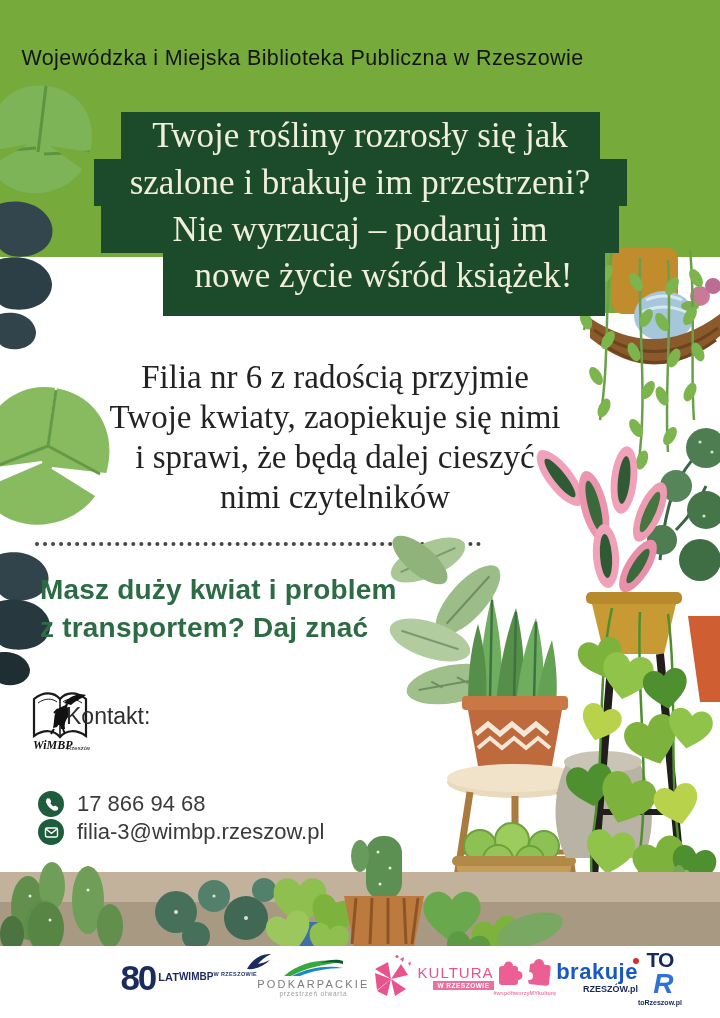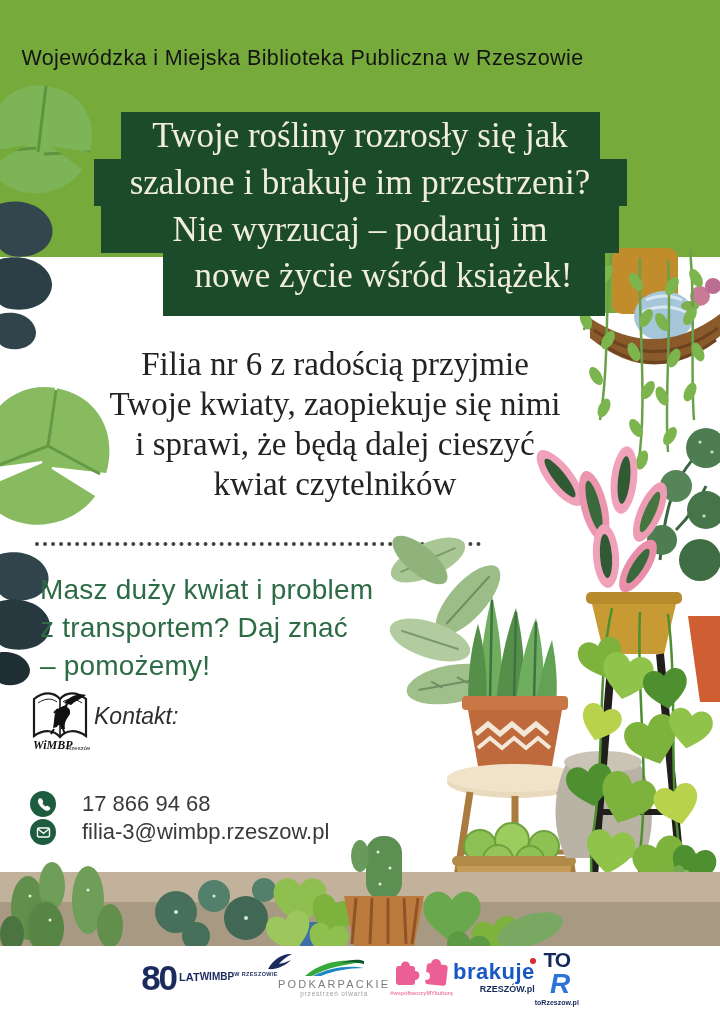--- a/index.html
+++ b/index.html
@@ -24,40 +24,40 @@
 
   .headline{position:absolute;left:0;top:112px;width:720px;z-index:3;text-align:center;
     font-family:"Liberation Serif",serif;font-size:35px;color:var(--cream);}
   .headline .row{display:flex;justify-content:center;}
   .headline .box{display:inline-block;background:var(--box-green);line-height:47px;white-space:nowrap;padding:0 14px;}
   .headline .row:nth-child(1) .box{min-width:479px;}
   .headline .row:nth-child(2) .box{min-width:533px;}
   .headline .row:nth-child(3) .box{min-width:518px;}
   .headline .row:nth-child(4) .box{min-width:442px;line-height:46px;padding-bottom:17px;margin-left:47px;}
 
-  .body-text{position:absolute;left:40px;top:344px;width:590px;z-index:3;text-align:center;
+  .body-text{position:absolute;left:40px;top:357px;width:590px;z-index:3;text-align:center;
     font-family:"Liberation Serif",serif;font-size:33px;line-height:40px;color:var(--ink);}
 
   .dotted-divider{position:absolute;left:35px;top:542px;width:446px;border-top:4px dotted #454545;z-index:1;}
 
   .promo{position:absolute;left:40px;top:571px;z-index:3;
-    font-size:28px;font-weight:400;line-height:38px;color:var(--promo);letter-spacing:.2px;}
+    font-size:28px;font-weight:700;line-height:38px;color:var(--promo);letter-spacing:.2px;}
 
   .contact{position:absolute;left:0;top:0;width:720px;z-index:3;}
   .wimbp-logo{position:absolute;left:30px;top:686px;}
   .contact-lines{position:absolute;left:36px;top:701px;font-size:23px;line-height:31px;color:#2e2e2e;}
-  .contact-lines .indent{margin-left:58px;font-style:italic;}
-  .contact-row{position:absolute;left:30px;display:flex;align-items:center;gap:26px;
+  .contact-lines .indent{margin-left:30px;}
+  .contact-row{position:absolute;left:38px;display:flex;align-items:center;gap:13px;
     font-size:22px;color:#3a3a3a;}
   .contact-row.phone{top:791px;}
   .contact-row.email{top:819px;}
   .circle-icon{width:26px;height:26px;border-radius:50%;background:var(--circle);display:flex;align-items:center;justify-content:center;flex:0 0 auto;}
 
   .footer{position:absolute;left:0;top:946px;width:720px;height:62px;background:#fff;z-index:5;
-    display:flex;align-items:center;justify-content:center;padding:0 38px;}
+    display:flex;align-items:center;justify-content:flex-end;padding:0 38px;}
   .flogo{display:flex;align-items:center;}
 
   .l80{gap:3px;position:relative;color:#1c2b5e;}
   .l80 .num{font-size:35px;font-weight:800;letter-spacing:-2px;line-height:1;}
   .l80 .col{display:flex;line-height:1.05;margin-top:2px;}
   .l80 .col .lat{font-size:11px;font-weight:800;}
   .l80 .col .wim{font-size:10px;font-weight:800;}
   .l80 .col .city{font-size:5.5px;font-weight:700;letter-spacing:.4px;}
   .l80 .quill{position:absolute;top:-7px;right:-15px;}
 
@@ -342,29 +342,28 @@
       </div>
     <div class="row">
         <span class="box">nowe życie wśród książek!</span>
       </div>
   </div>
 
   <div class="body-text">
     <div>Filia nr 6 z radością przyjmie</div>
     <div>Twoje kwiaty, zaopiekuje się nimi</div>
     <div>i sprawi, że będą dalej cieszyć</div>
-    <div>kwiat czytelników</div>
+    <div>nimi czytelników</div>
   </div>
 
   <div class="dotted-divider"></div>
 
   <div class="promo">
     <div>Masz duży kwiat i problem</div>
     <div>z transportem? Daj znać</div>
-    <div>– pomożemy!</div>
   </div>
 
   <div class="contact">
     <svg class="wimbp-logo" width="60" height="70" viewBox="0 0 60 70">
       <path d="M4,13 C14,5 24,6 30,13 C36,6 46,5 56,13 L56,50 C46,43 36,44 30,51 C24,44 14,43 4,50 Z" fill="#ffffff" stroke="#1a1a1a" stroke-width="2.2"></path>
       <path d="M30,13 L30,51" stroke="#1a1a1a" stroke-width="1.6"></path>
       <path d="M8,17 C15,12 22,12 27,16 M33,16 C38,12 45,12 52,17" stroke="#1a1a1a" stroke-width="1" fill="none"></path>
       <path d="M34,17 C41,9 50,7 56,9 C51,13 45,15 41,19 Z" fill="#111111"></path>
       <path d="M23,42 C25,34 23,28 28,23 C31,20 34,21 36,18 L39,15 L37,21 C41,23 41,28 38,31 C35,35 34,39 35,43 L31,43 C31,39 29,37 27,41 Z" fill="#111111"></path>
       <path d="M24,43 L21,48 M33,43 L35,48 M28,23 L24,27" stroke="#111111" stroke-width="2" fill="none"></path>
@@ -410,20 +409,38 @@
     <div class="flogo lpod">
       <svg width="62" height="20" viewBox="0 0 62 20">
         <path d="M2,19 C18,5 40,1 61,5 C43,7 23,11 9,19 Z" fill="#37a93c"></path>
         <path d="M10,19 C27,10 46,8 61,11 C46,11 29,14 18,19 Z" fill="#1e88c7"></path>
         <path d="M38,6 C48,2 56,2 61,4 L61,7 C53,5 45,5 38,6 Z" fill="#0d5c2e"></path>
       </svg>
       <span class="t">PODKARPACKIE</span>
       <span class="s">przestrzeń otwarta</span>
     </div>
 
+    <div class="flogo lkul">
+      <svg width="42" height="44" viewBox="0 0 42 44">
+        <g fill="#e8538e">
+          <path d="M21,24 L5,14 L18,7 Z"></path>
+            <path d="M21,24 L7,35 L5,18 Z"></path>
+          <path d="M21,24 L17,41 L7,36 Z"></path>
+            <path d="M21,24 L36,34 L25,41 Z"></path>
+          <path d="M21,24 L31,9 L38,20 Z"></path>
+          <path d="M30,4 L34,2 L33,7 Z"></path>
+            <path d="M38,8 L41,7 L40,11 Z"></path>
+            <circle cx="27" cy="1.5" r="1.5"></circle>
+        </g>
+      </svg>
+      <span class="col">
+        <span class="t">KULTURA</span>
+        <span class="s">W RZESZOWIE</span>
+      </span>
+    </div>
 
     <div class="flogo lpuz">
       <svg width="58" height="30" viewBox="0 0 58 30">
         <g fill="#ec5f94">
           <rect x="3" y="8" width="19" height="19" rx="3"></rect>
           <circle cx="12.5" cy="8" r="4.5"></circle>
             <circle cx="22" cy="17.5" r="4.5"></circle>
           <rect x="33" y="6" width="21" height="21" rx="3" transform="rotate(6 43 16)"></rect>
           <circle cx="43" cy="6" r="5"></circle>
             <circle cx="33" cy="18" r="4" fill="#ffffff"></circle>

